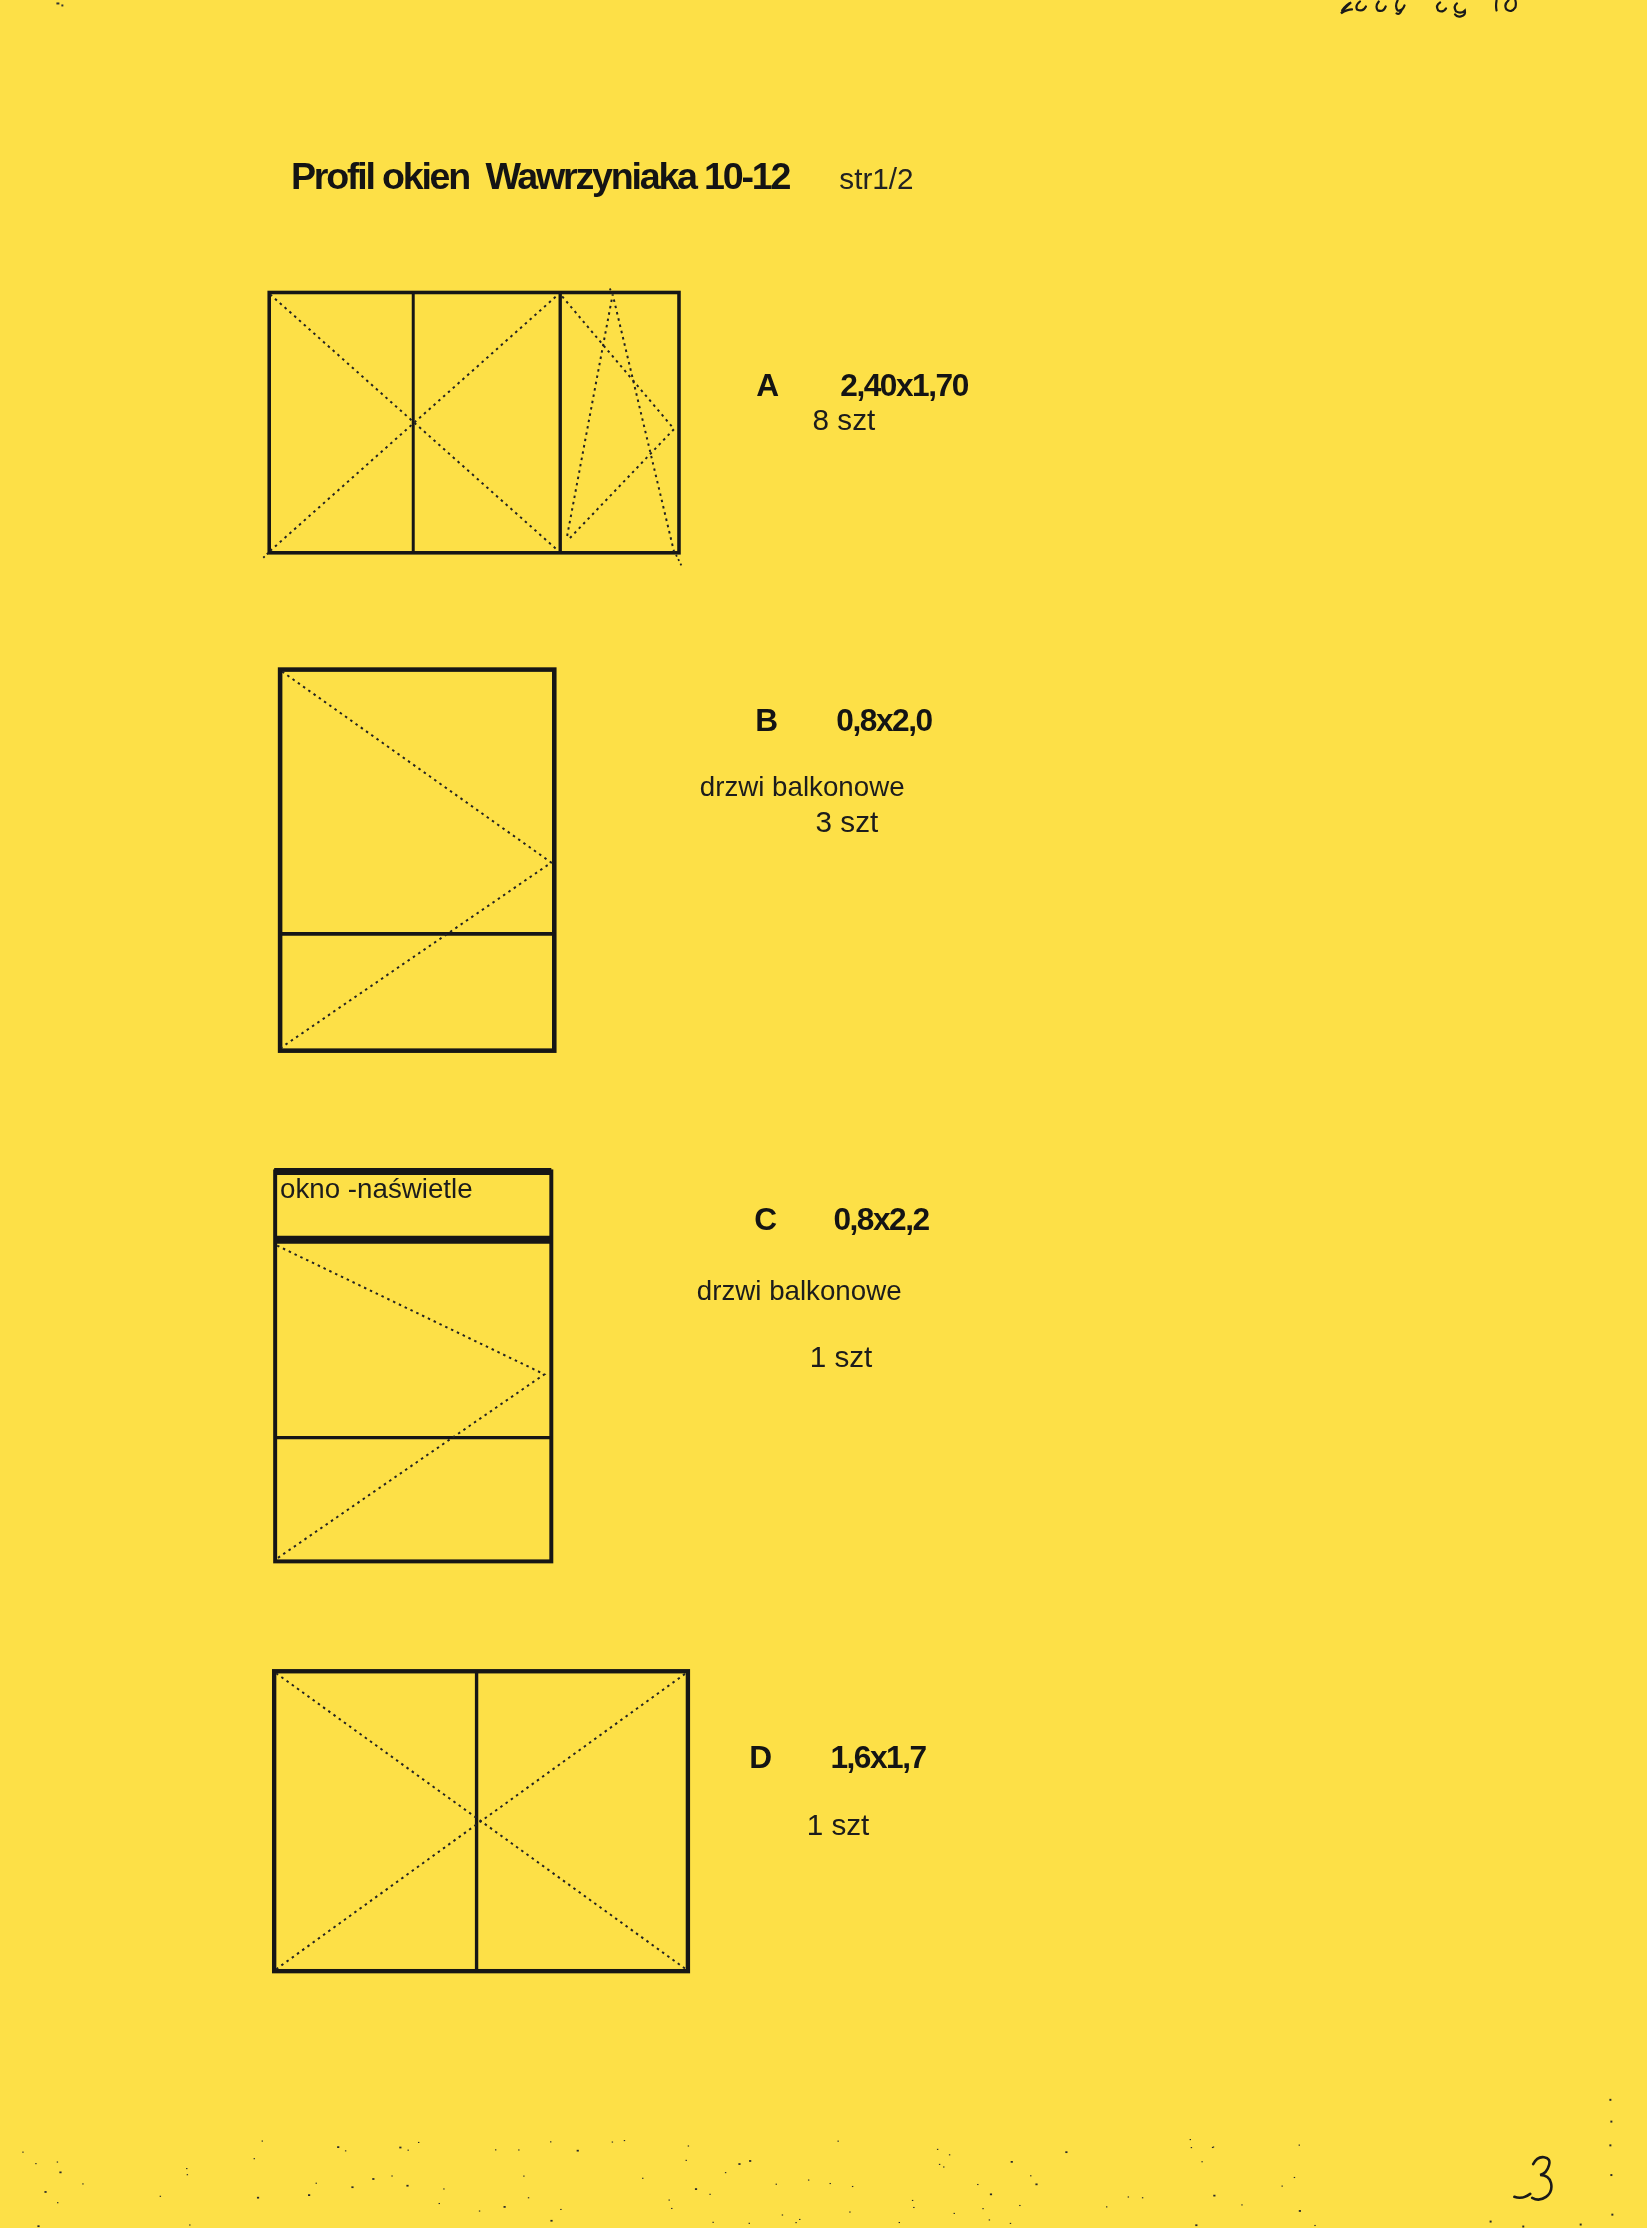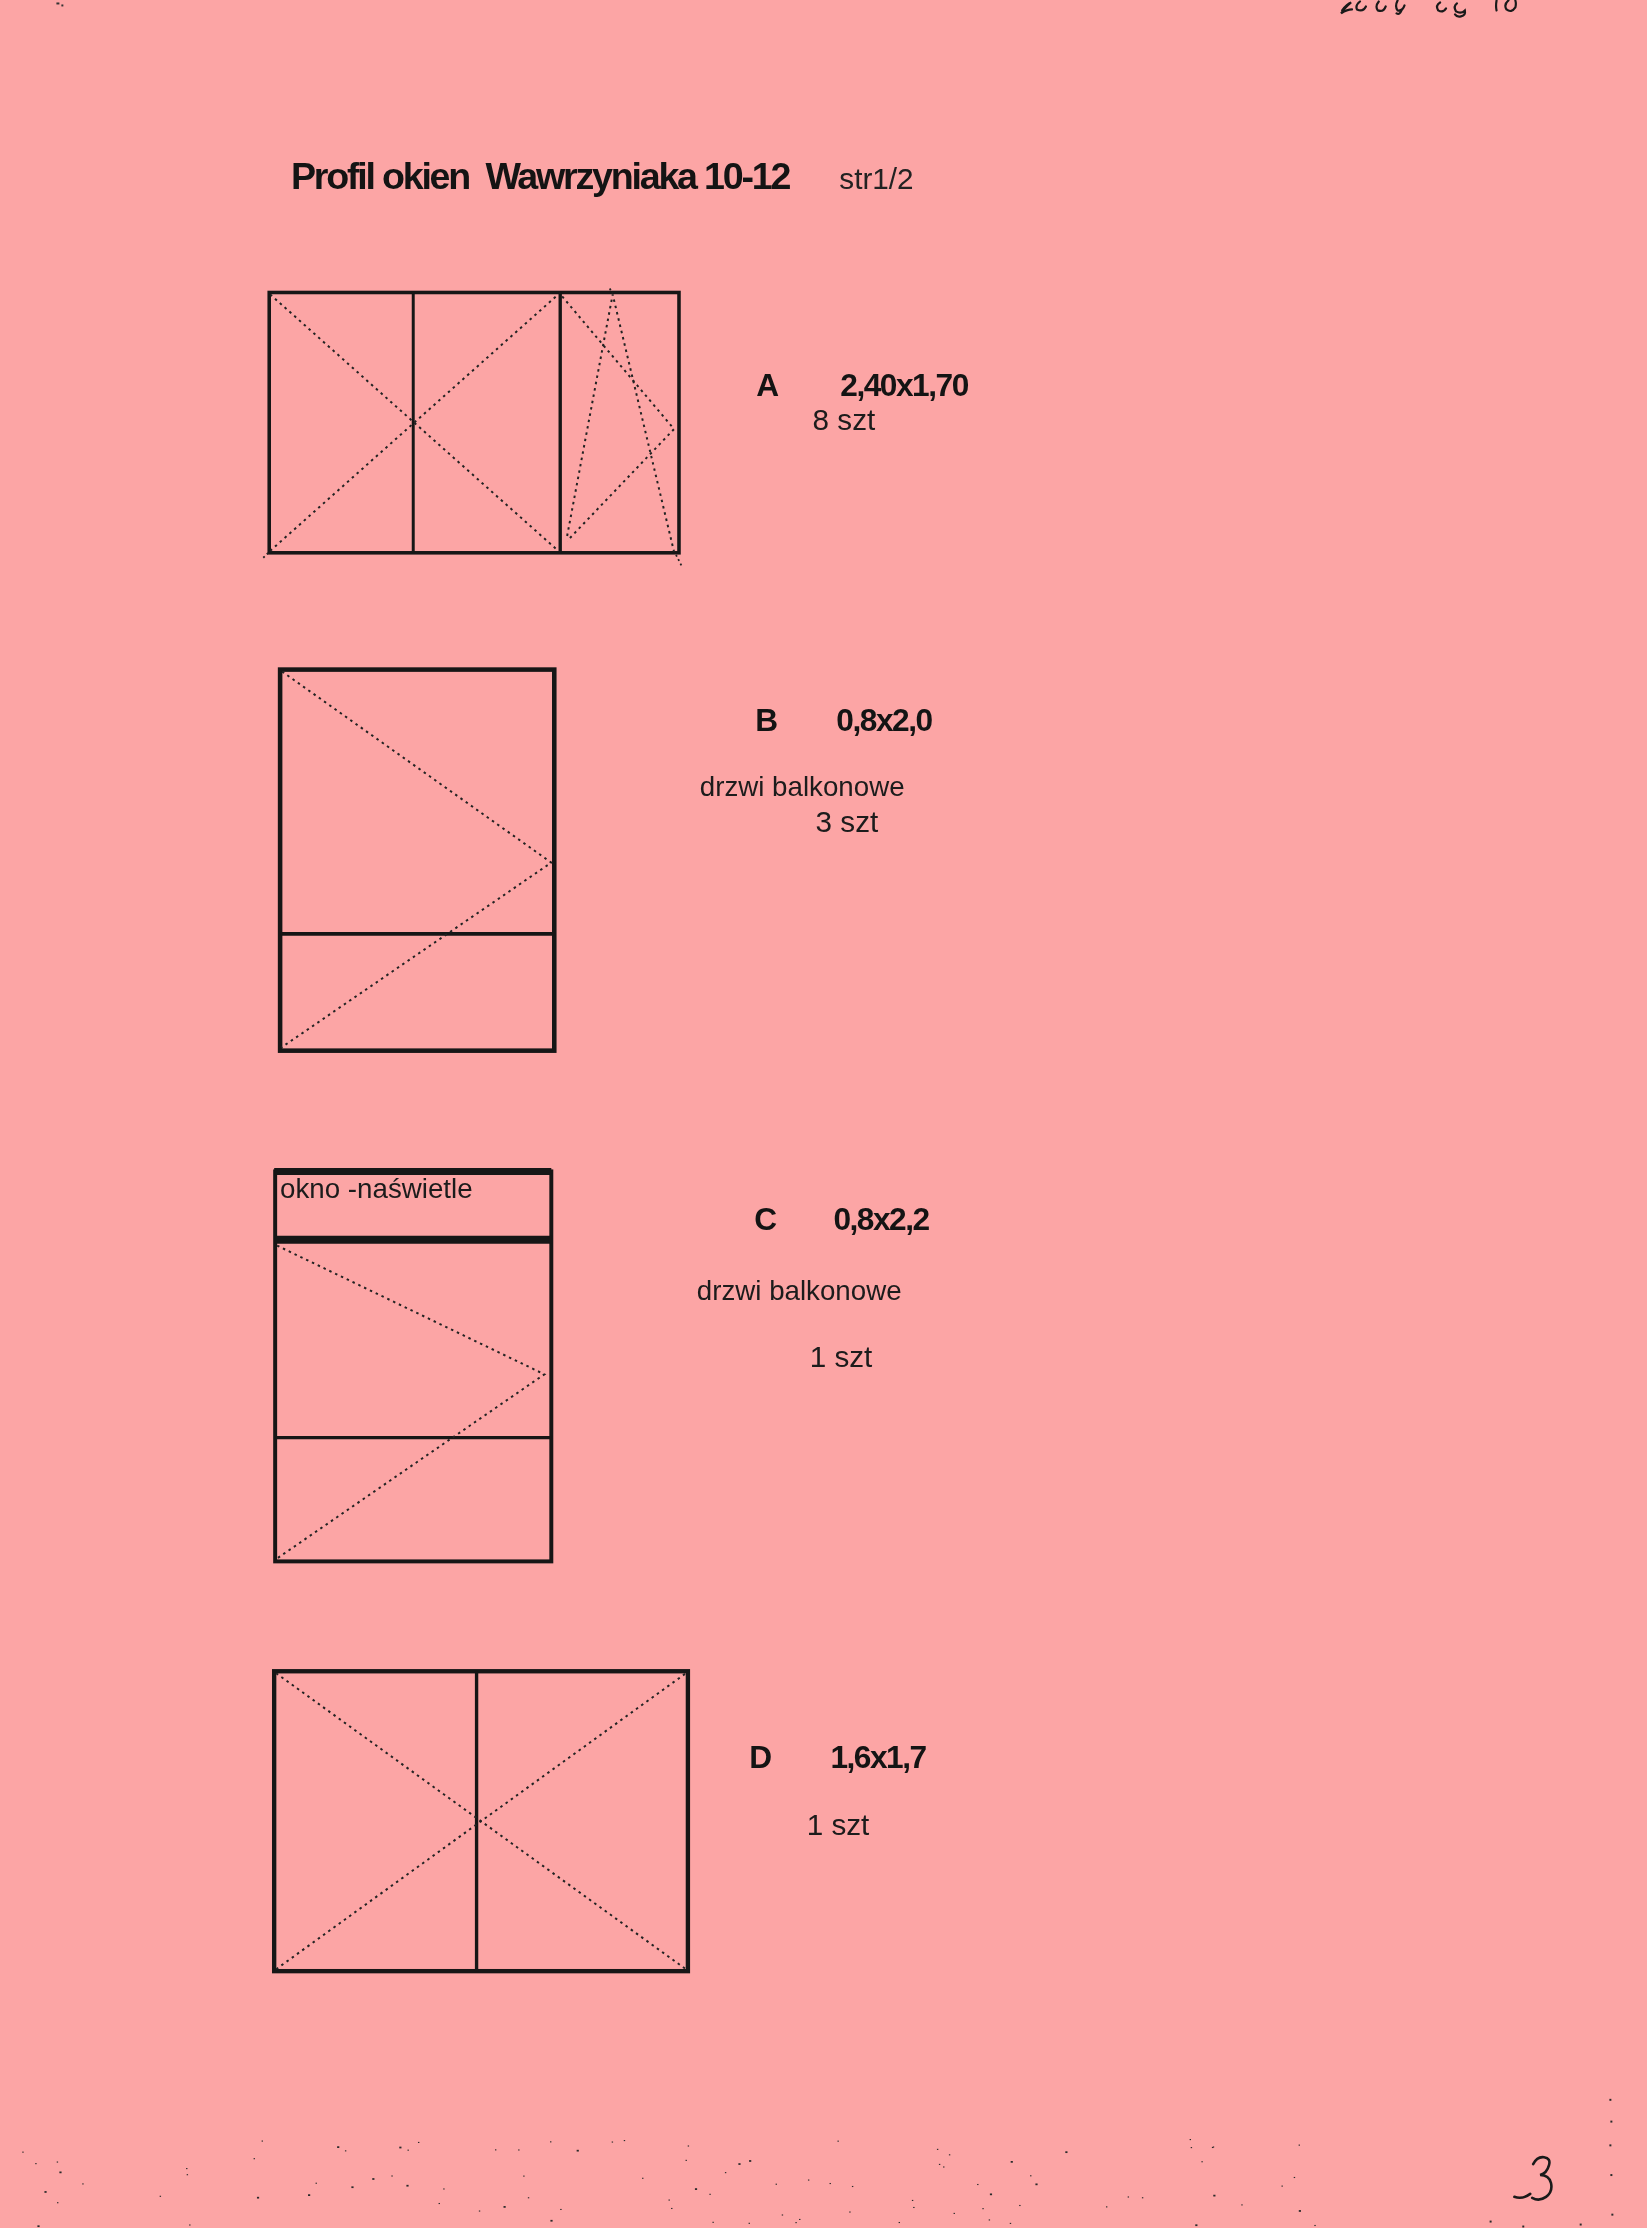--- a/index.html
+++ b/index.html
@@ -1,16 +1,16 @@
 <!DOCTYPE html>
 <html><head>
 <meta charset="utf-8">
 <style>
   html,body{margin:0;padding:0;background:#fff;}
-  #page{position:relative;width:1647px;height:2229px;background:#fca5a5;overflow:hidden;
+  #page{position:relative;width:1647px;height:2229px;background:#fde047;overflow:hidden;
         font-family:"Liberation Sans", sans-serif;}
   svg{position:absolute;left:0;top:0;}
 </style>
 </head>
 <body>
 <div id="page">
 <svg width="1647" height="2229" viewBox="0 0 1664 2251">
 
   <text x="294" y="190" font-size="38" font-weight="bold" fill="#141414" letter-spacing="-2.25">Profil okien&nbsp; Wawrzyniaka 10-12</text>
 

